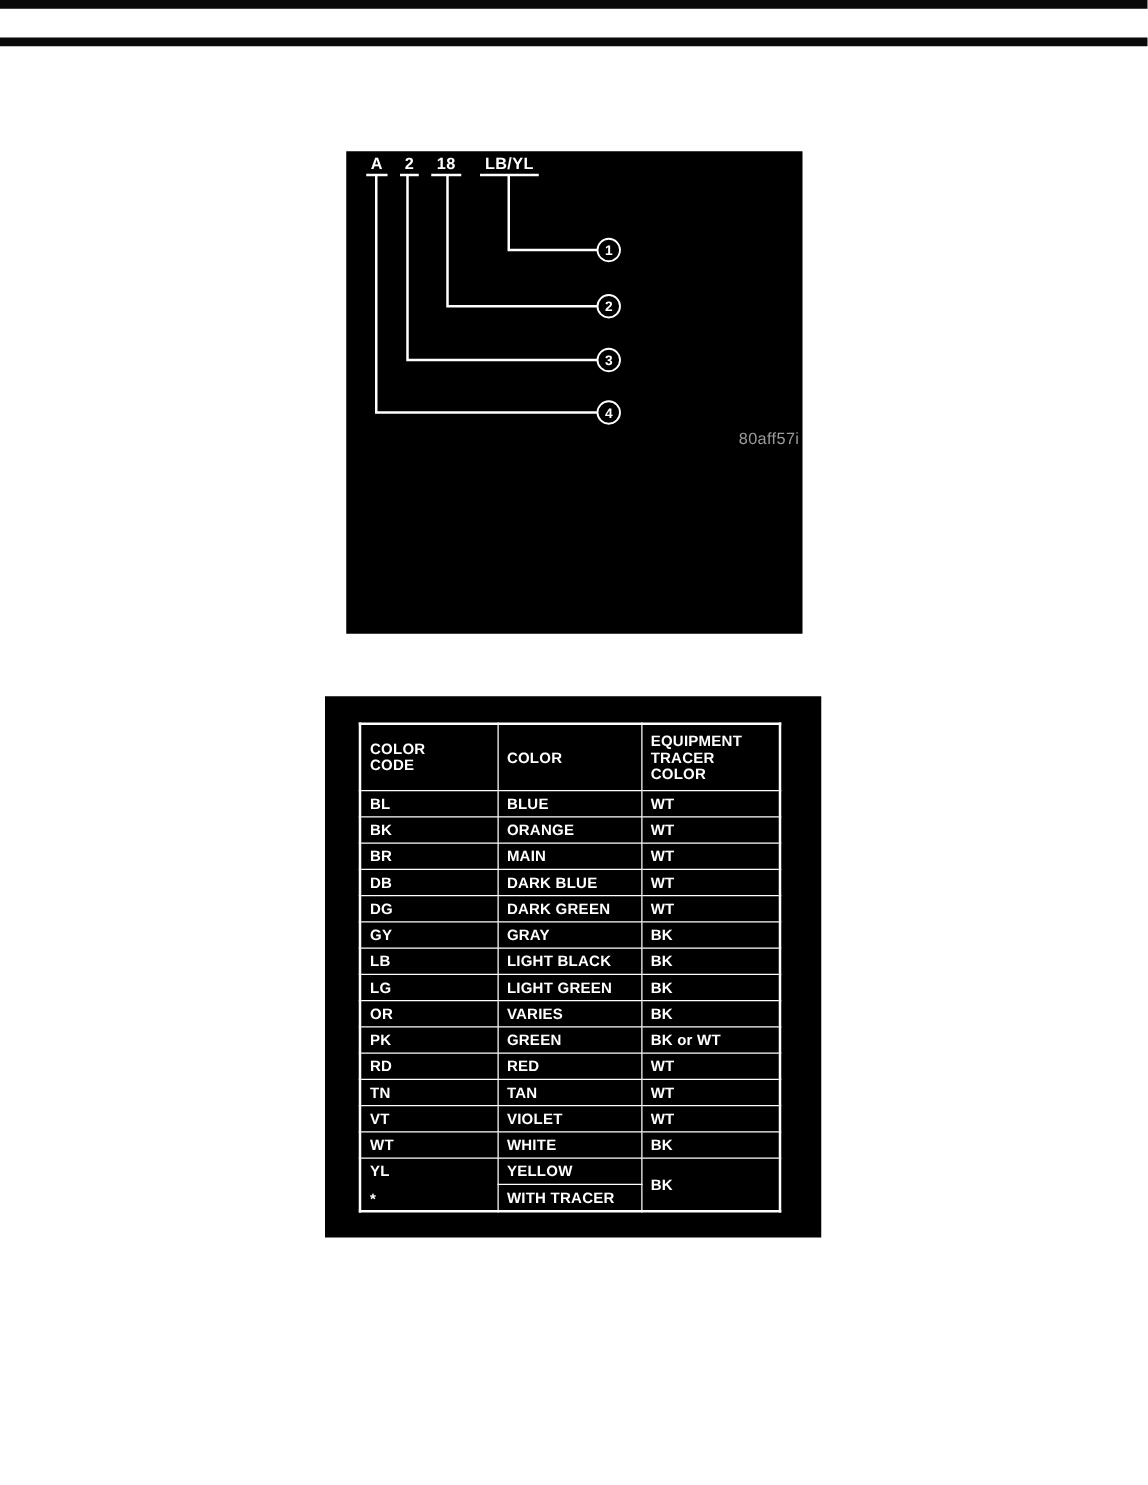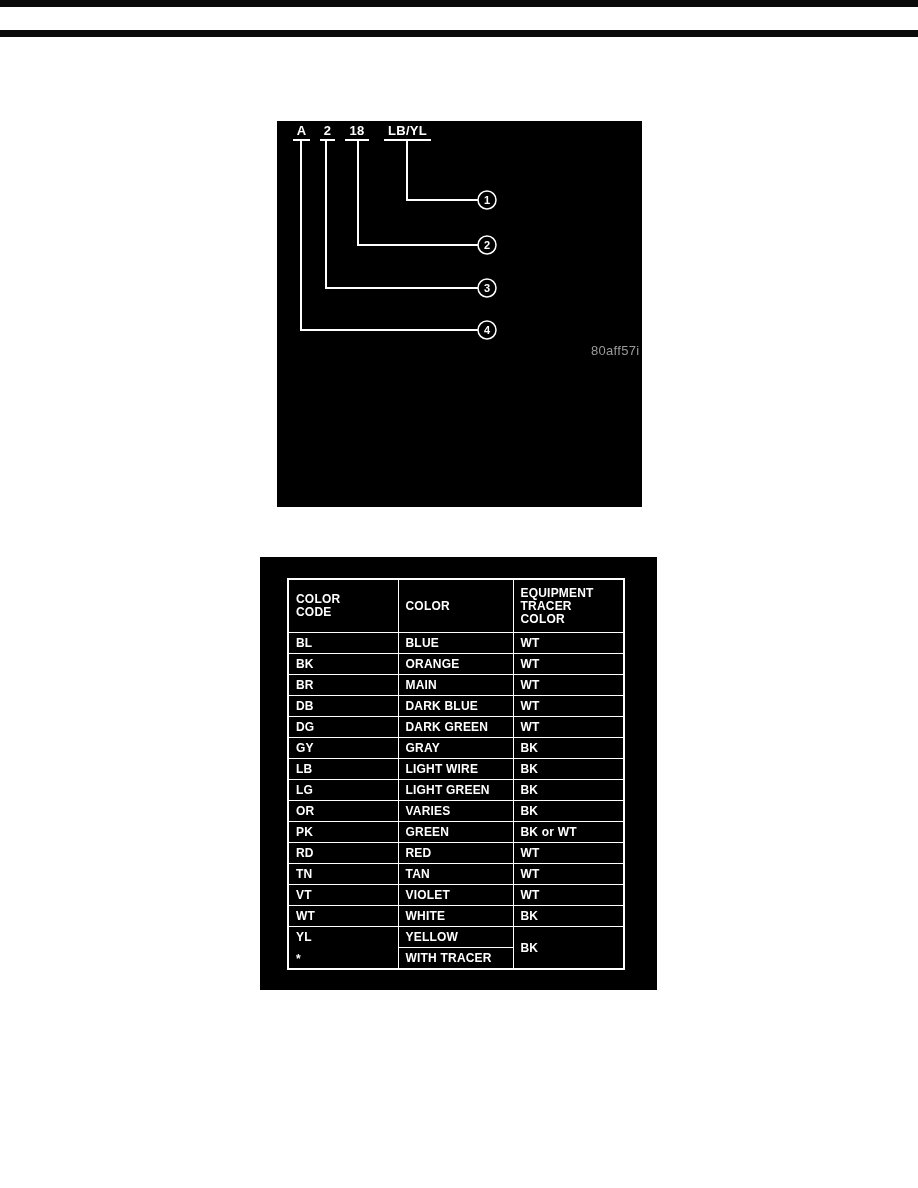--- a/index.html
+++ b/index.html
@@ -144,21 +144,21 @@
         </tr>
 
         <tr>
           <td>GY</td>
           <td>GRAY</td>
           <td>BK</td>
         </tr>
 
         <tr>
           <td>LB</td>
-          <td>LIGHT WIRE</td>
+          <td>LIGHT BLACK</td>
           <td>BK</td>
         </tr>
 
         <tr>
           <td>LG</td>
           <td>LIGHT GREEN</td>
           <td>BK</td>
         </tr>
 
         <tr>

